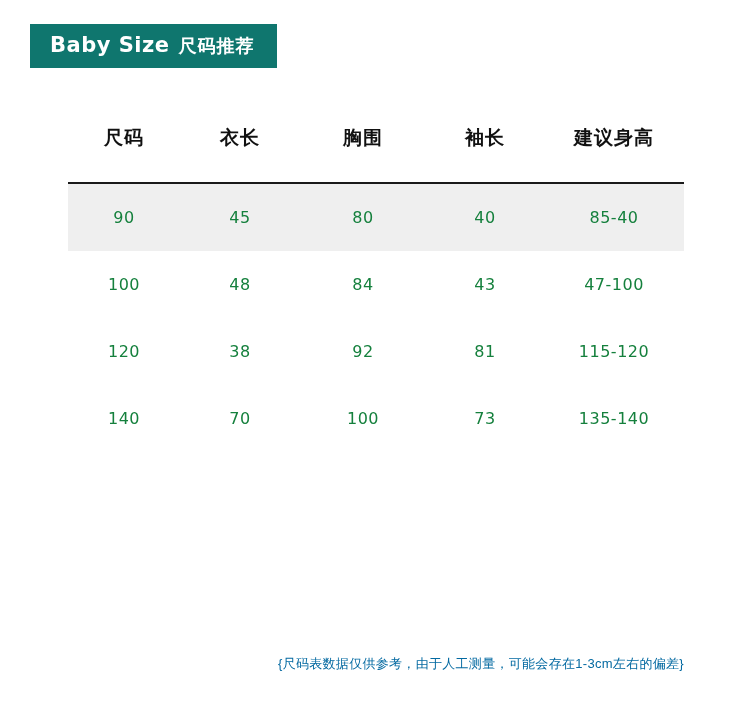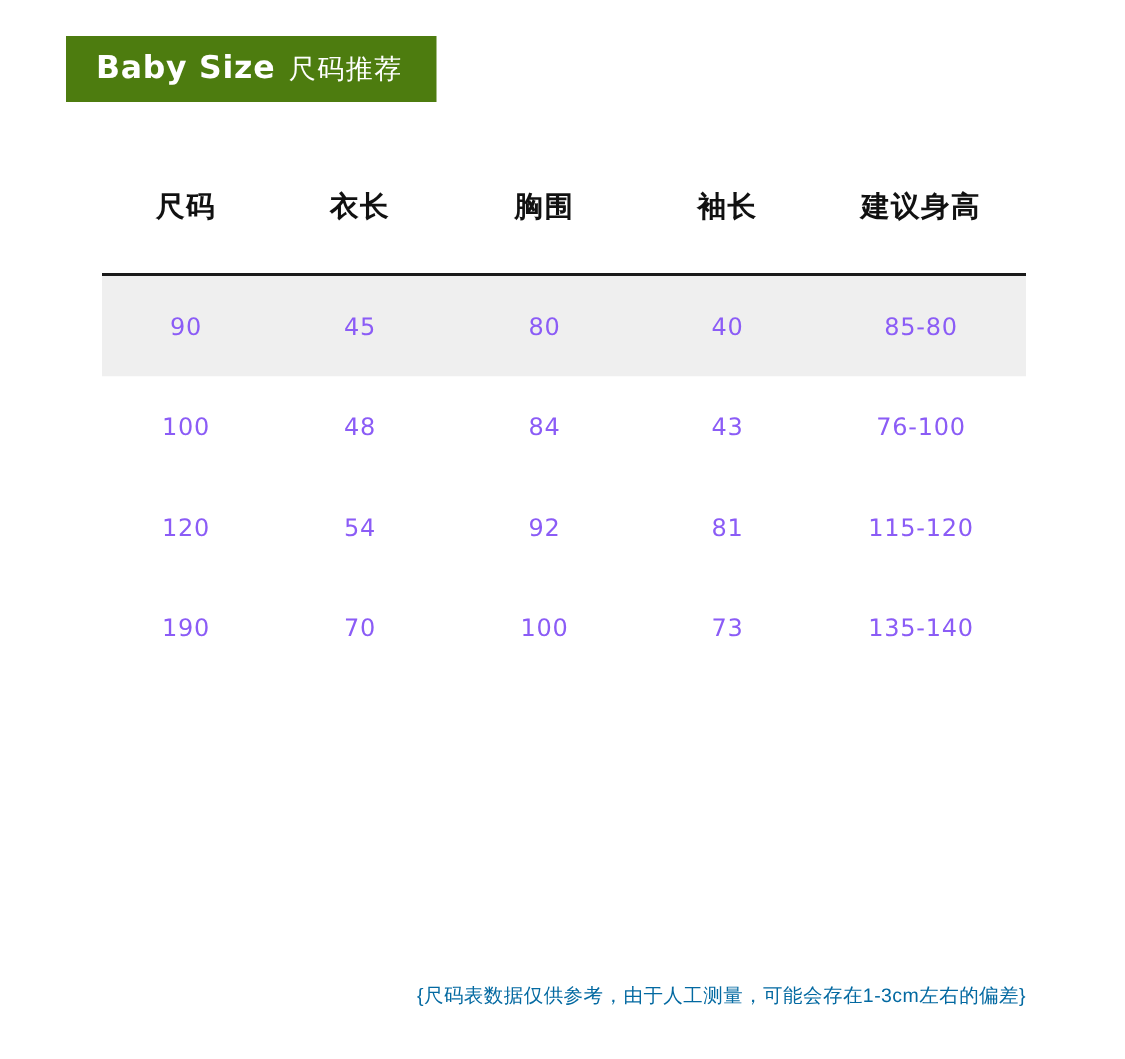--- a/index.html
+++ b/index.html
@@ -16,38 +16,38 @@
     overflow: hidden;
   }
   .page {
     position: relative;
     width: 750px;
     height: 706px;
     box-sizing: border-box;
   }
   .title-banner {
     position: absolute;
-    left: 44px;
+    left: 30px;
     top: 24px;
-    background: #4d7c0f;
+    background: #0f766e;
     color: #ffffff;
     padding: 9px 22px 10px 20px;
     display: inline-flex;
     align-items: baseline;
     gap: 9px;
   }
   .title-en {
     font-family: "DejaVu Sans", sans-serif;
     font-weight: bold;
     font-size: 21px;
     letter-spacing: 0.5px;
   }
   .title-cn {
     font-family: "DejaVu Sans", sans-serif;
-    font-weight: normal;
+    font-weight: bold;
     font-size: 18px;
     letter-spacing: 1px;
   }
   .table-wrap {
     position: absolute;
     left: 68px;
     top: 118px;
     width: 616px;
   }
   table.size-table {
@@ -63,21 +63,21 @@
     padding: 0 0 24px 0;
     height: 40px;
     vertical-align: middle;
     border-bottom: 2px solid #1a1a1a;
     text-align: center;
     letter-spacing: 1px;
   }
   table.size-table tbody td {
     font-family: "DejaVu Sans", sans-serif;
     font-size: 16px;
-    color: #8b5cf6;
+    color: #15803d;
     text-align: center;
     height: 65px;
     vertical-align: middle;
     letter-spacing: 0.5px;
   }
   table.size-table tbody tr.odd td {
     background: #efefef;
   }
   table.size-table tbody tr.even td {
     background: #ffffff;
@@ -125,38 +125,38 @@
           <th>袖长</th>
           <th>建议身高</th>
         </tr>
       </thead>
       <tbody>
         <tr class="odd">
           <td>90</td>
           <td>45</td>
           <td>80</td>
           <td>40</td>
-          <td>85-80</td>
+          <td>85-40</td>
         </tr>
         <tr class="even">
           <td>100</td>
           <td>48</td>
           <td>84</td>
           <td>43</td>
-          <td>76-100</td>
+          <td>47-100</td>
         </tr>
         <tr class="even">
           <td>120</td>
-          <td>54</td>
+          <td>38</td>
           <td>92</td>
           <td>81</td>
           <td>115-120</td>
         </tr>
         <tr class="even">
-          <td>190</td>
+          <td>140</td>
           <td>70</td>
           <td>100</td>
           <td>73</td>
           <td>135-140</td>
         </tr>
       </tbody>
     </table>
   </div>
 
   <div class="footnote">{尺码表数据仅供参考，由于人工测量，可能会存在1-3cm左右的偏差}</div>

